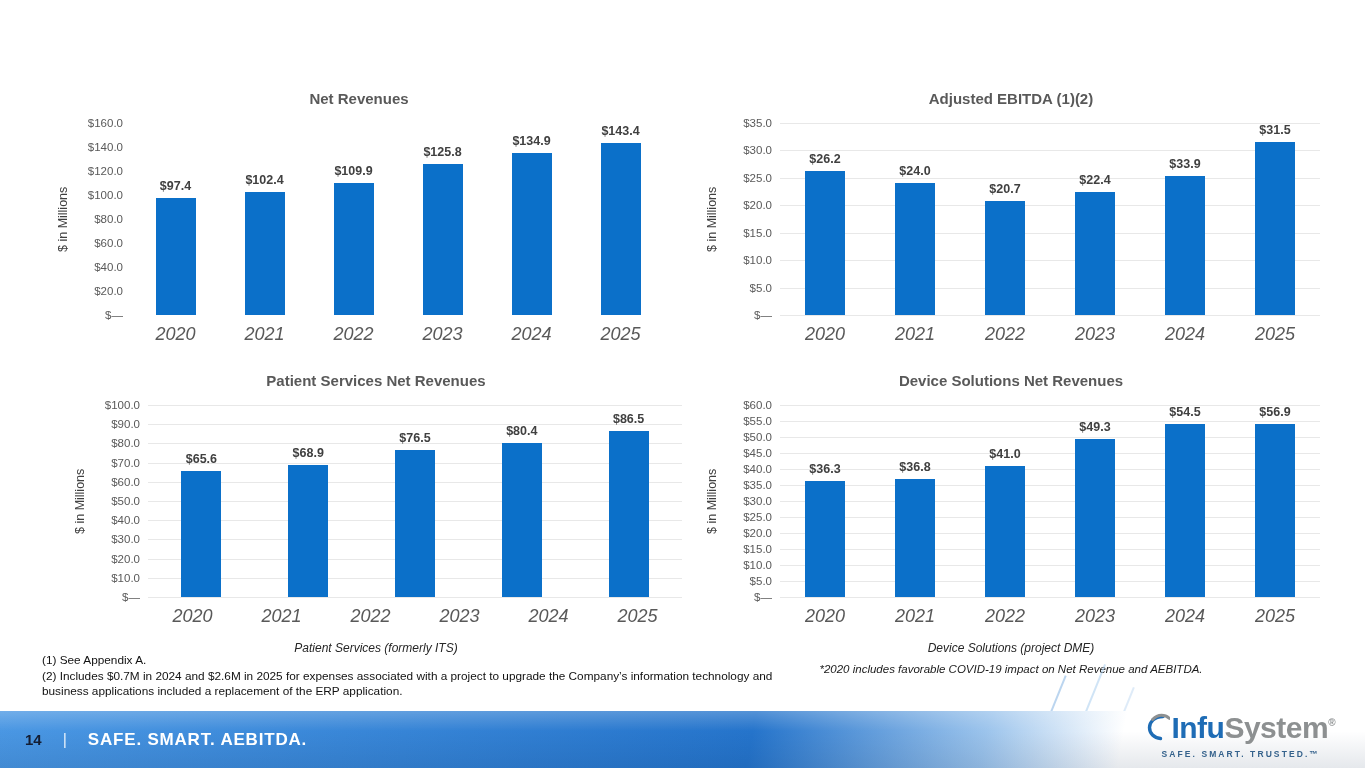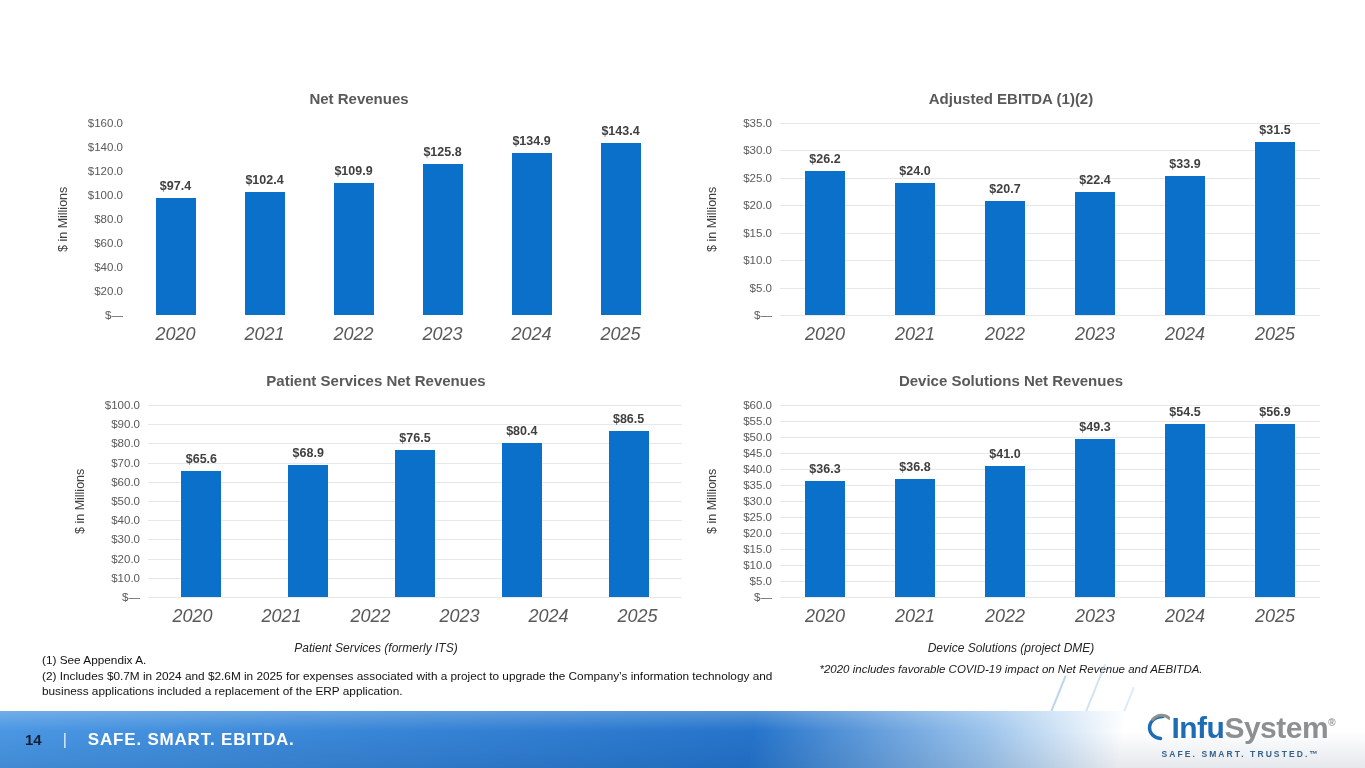--- a/index.html
+++ b/index.html
@@ -387,21 +387,21 @@
   </div>
 
   <div class="diag diag-1"></div>
   <div class="diag diag-2"></div>
   <div class="diag diag-3"></div>
 
   <div class="footer-bar">
     <div class="footer-left">
       <span class="page-number">14</span>
       <span class="footer-divider">|</span>
-      <span class="footer-tagline">SAFE. SMART. EBITDA.</span>
+      <span class="footer-tagline">SAFE. SMART. AEBITDA.</span>
     </div>
   </div>
 
   <div class="logo">
     <div class="logo-row">
       <span class="logo-swoosh">
         <svg width="24" height="30" viewBox="0 0 24 30">
           <path d="M17 4.5 C8 4.5 3.5 10.5 3.5 15.5 C3.5 21.5 8 26 14.5 26.5" fill="none" stroke="#1E6CB5" stroke-width="3.4" stroke-linecap="round"></path>
           <path d="M6.5 7.5 C12 1.5 19.5 2.5 23.5 6.5" fill="none" stroke="#8D9091" stroke-width="2.8" stroke-linecap="round"></path>
         </svg>

